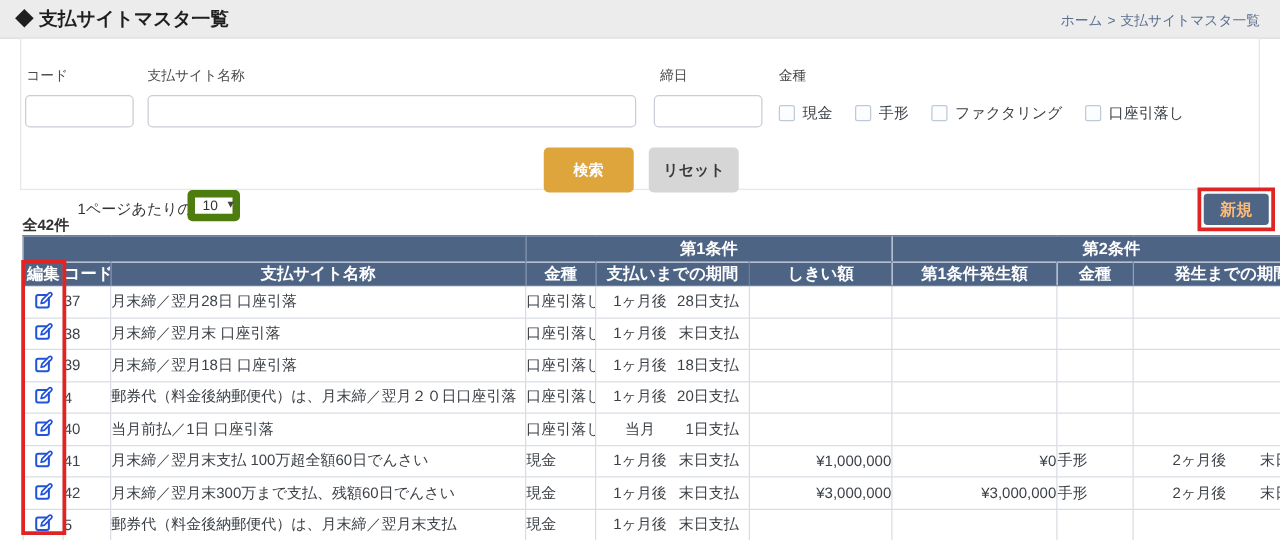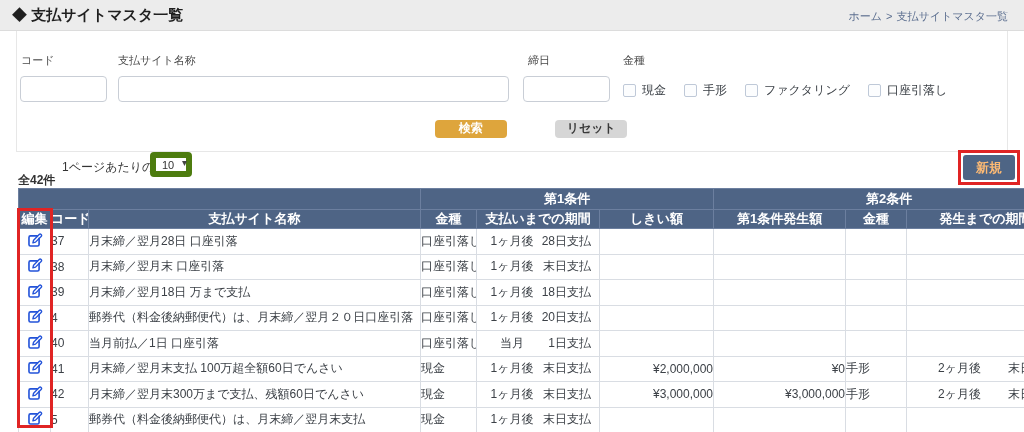--- a/index.html
+++ b/index.html
@@ -22,22 +22,22 @@
   .txt { position:absolute; height:26px; border:1px solid #c9ced6; border-radius:4px;
          background:#fff; font-size:12px; padding:0 6px; color:#333; outline:none; }
   .lbl-code { left:4px; top:22px; }      .in-code { left:3px; top:45px; width:87px; }
   .lbl-name { left:101px; top:22px; }    .in-name { left:101px; top:45px; width:391px; }
   .lbl-close { left:511px; top:22px; }   .in-close { left:506px; top:45px; width:87px; }
   .lbl-kind { left:606px; top:22px; }
   .cb-group { position:absolute; left:606px; top:51px; display:flex; gap:18px; }
   .cb-item { display:flex; align-items:center; gap:6px; font-size:12px; color:#3c4147; cursor:pointer; }
   .cb-box { width:13px; height:13px; border:1px solid #bfc9d8; border-radius:2px; background:#fcfdfe; }
   .btn-row { position:absolute; left:0; top:87px; width:992px; text-align:center; }
-  .btn { display:inline-block; width:72px; height:18px; border:none; border-radius:4px;
-         font-size:12px; font-weight:700; cursor:pointer; font-family:inherit;margin-left:36px; }
+  .btn { display:inline-block; width:72px; height:36px; border:none; border-radius:4px;
+         font-size:12px; font-weight:700; cursor:pointer; font-family:inherit; }
   .btn-search { background:#dea53c; color:#fff; margin-right:8px; }
   .btn-reset { background:#d6d6d6; color:#3a3a3a; }
 
   
   .total-count { position:absolute; left:18px; top:172px; font-size:12px; font-weight:700; color:#333; }
   .per-page-label { position:absolute; left:62px; top:159px; font-size:12px; color:#333; }
   .select-wrap { position:absolute; left:150px; top:152px; width:42px; height:25px; }
   .select-wrap select { width:100%; height:100%; border:6px solid #4d7c0f; border-radius:4px;
          background:#fff; font-size:11px; padding-left:6px; color:#333;
          -webkit-appearance:none; appearance:none; font-family:inherit; }
@@ -222,21 +222,21 @@
         <tr>
     <td class="c-edit">
       <button class="edit-btn">
         <svg width="17" height="17" viewBox="0 0 20 20">
           <path d="M13.2 4.6 H5.3 A1.8 1.8 0 0 0 3.5 6.4 V14.7 A1.8 1.8 0 0 0 5.3 16.5 H13.6 A1.8 1.8 0 0 0 15.4 14.7 V7.4" fill="none" stroke="#2353D9" stroke-width="1.9" stroke-linecap="round"></path>
           <path d="M15.5 3.0 a1.6 1.6 0 0 1 2.3 2.3 L11.2 11.9 l-3.1 .8 .8-3.1 Z" fill="none" stroke="#2353D9" stroke-width="1.6" stroke-linejoin="round"></path>
         </svg>
       </button>
     </td>
     <td class="c-code">39</td>
-    <td class="c-name">月末締／翌月18日 万まで支払</td>
+    <td class="c-name">月末締／翌月18日 口座引落</td>
     <td class="c-kind">口座引落し</td>
     <td>
       <div class="pcell">
         <span class="pm">1ヶ月後</span>
         <span class="pd">18日支払</span>
       </div>
     </td>
     <td class="c-thresh"></td>
     <td class="c-amount"></td>
     <td class="c-kind2"></td>
@@ -314,21 +314,21 @@
     </td>
     <td class="c-code">41</td>
     <td class="c-name">月末締／翌月末支払 100万超全額60日でんさい</td>
     <td class="c-kind">現金</td>
     <td>
       <div class="pcell">
         <span class="pm">1ヶ月後</span>
         <span class="pd">末日支払</span>
       </div>
     </td>
-    <td class="c-thresh">¥2,000,000</td>
+    <td class="c-thresh">¥1,000,000</td>
     <td class="c-amount">¥0</td>
     <td class="c-kind2">手形</td>
     <td>
       <div class="pcell">
         <span class="pm">2ヶ月後</span>
         <span class="pd">末日支払</span>
       </div>
     </td>
   </tr>
         <tr>

